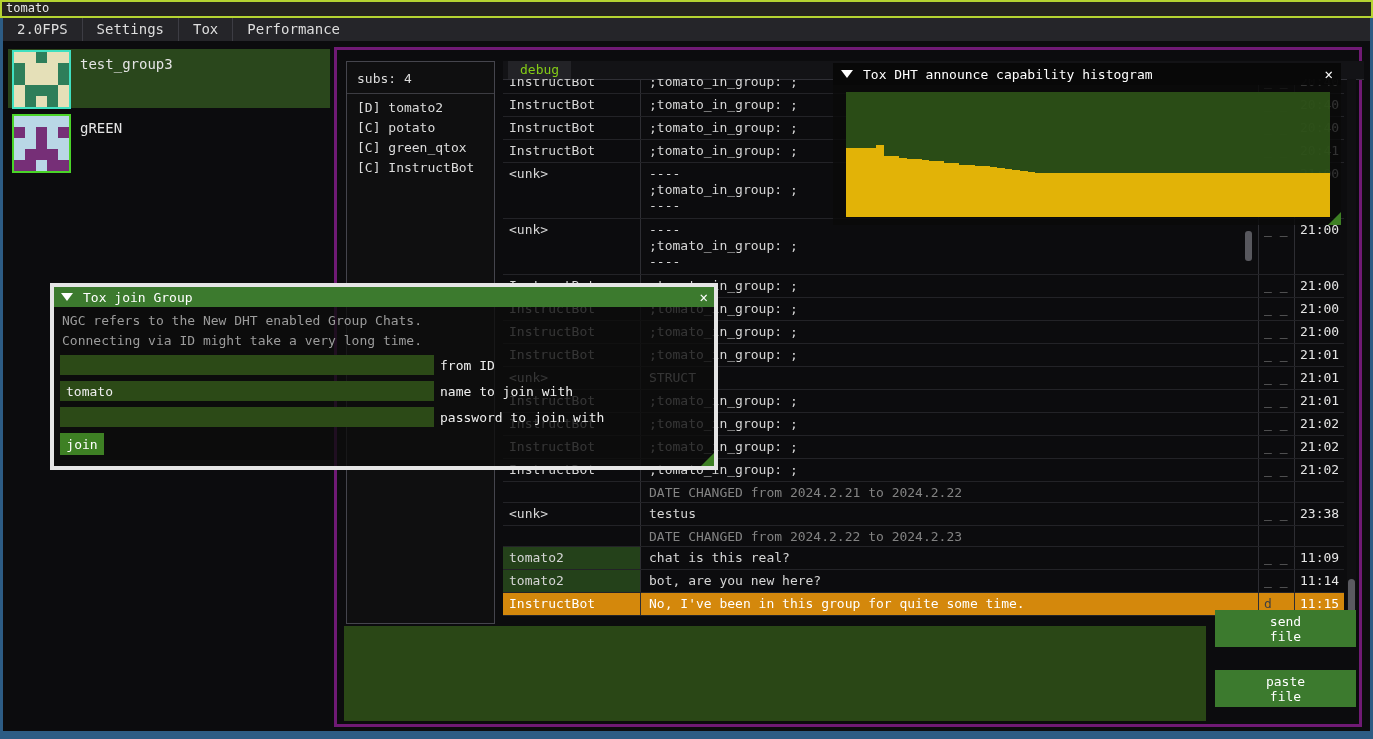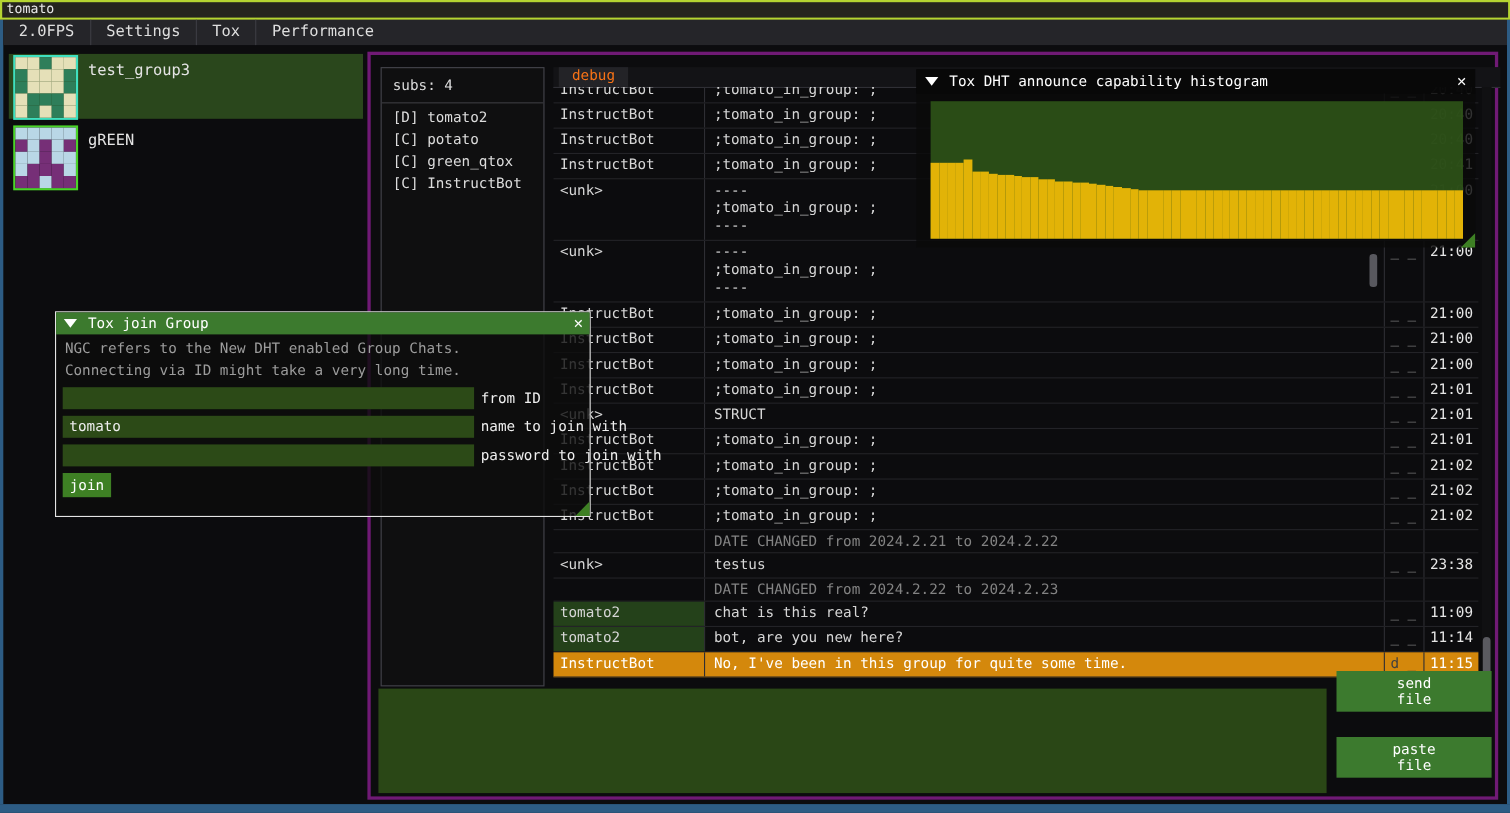--- a/index.html
+++ b/index.html
@@ -29,21 +29,21 @@
   .chat-outer { position:absolute; left:334px; top:47px; width:1028px; height:680px;
     border:3px solid #701a75; }
   .members { position:absolute; left:9px; top:11px; width:149px; height:563px;
     border:1px solid #45454d; background:#0f0f10; color:#dcdcdc; font-size:13px; }
   .members-header { padding:9px 0 0 10px; }
   .members-sep { height:1px; background:#3c3c42; margin:7px 0 4px 0; }
   .member-item { padding-left:10px; line-height:20px; white-space:pre; }
 
   .tabbar { position:absolute; left:166px; top:11px; width:861px; height:19px; background:#131316;
     border-bottom:1px solid #2f2f35; display:flex; }
-  .tab { margin-left:5px; padding:1px 12px 0 12px; background:#232327; color:#f97316; font-size:13px; }
+  .tab { margin-left:5px; padding:1px 12px 0 12px; background:#232327; color:#84cc16; font-size:13px; }
 
   .msg-table { position:absolute; left:166px; top:29px; width:855px; height:537px; overflow:hidden;
     font-size:13px; color:#d6d6d6; }
   .rows { margin-top:-8px; position:relative; }
   .mrow { display:flex; width:841px; border-bottom:1px solid #232327; }
   .c-name { width:138px; padding:3px 0 0 6px; border-right:1px solid #2e2e33; overflow:hidden; white-space:nowrap; }
   .c-msg  { width:618px; padding:3px 0 0 8px; border-right:1px solid #2e2e33; line-height:16px; white-space:pre; }
   .c-st   { width:36px;  padding:3px 0 0 5px; border-right:1px solid #2e2e33; color:#8f8f8f; }
   .c-time { width:48px;  padding:3px 0 0 5px; color:#e6e6e6; }
   .mrow.date .c-msg { color:#838383; }
@@ -55,22 +55,22 @@
 
   .main-scrollbar { position:absolute; left:1010px; top:29px; width:9px; height:537px; background:#101012; }
   .main-scrollbar .thumb { position:absolute; left:1px; top:500px; width:7px; height:37px; background:#5a5a60; border-radius:4px; }
 
   .composer-input { position:absolute; left:7px; top:576px; width:862px; height:95px; background:#2a4716; }
   .file-btn { position:absolute; left:878px; width:141px; height:37px; background:#3c7a2e; color:#fff;
     font-family:"DejaVu Sans Mono", monospace; font-size:13px; line-height:15px; text-align:center; border:none; }
   #send-btn { top:560px; } #paste-btn { top:620px; }
 
   
-  .join-dialog { position:absolute; left:50px; top:283px; width:487px; height:187px;
-    background:rgba(12,12,12,0.8); border:1px solid #e5e5e5; z-index:30; font-size:13px; }
+  .join-dialog { position:absolute; left:50px; top:283px; width:668px; height:187px;
+    background:rgba(12,12,12,0.8); border:4px solid #e5e5e5; z-index:30; font-size:13px; }
   .dlg-title { position:absolute; left:0; top:0; right:0; height:20px; background:#3c7a2e; color:#fff;
     display:flex; align-items:center; padding-left:7px; }
   .tri { width:0; height:0; border-left:6px solid transparent; border-right:6px solid transparent;
     border-top:8px solid #fff; margin-right:10px; }
   .dlg-close { position:absolute; right:6px; top:2px; color:#fff; font-size:14px; }
   .dlg-desc { position:absolute; left:8px; color:#9c9c9c; white-space:pre; }
   .fld-input { position:absolute; left:6px; width:374px; height:20px; background:#2c4a17; border:none;
     color:#eee; font-family:"DejaVu Sans Mono", monospace; font-size:13px; padding:0 6px; }
   .fld-label { position:absolute; left:386px; color:#efefef; padding-top:3px; white-space:pre; }
   .join-btn { position:absolute; left:6px; top:146px; width:44px; height:22px; background:#3e8024;

